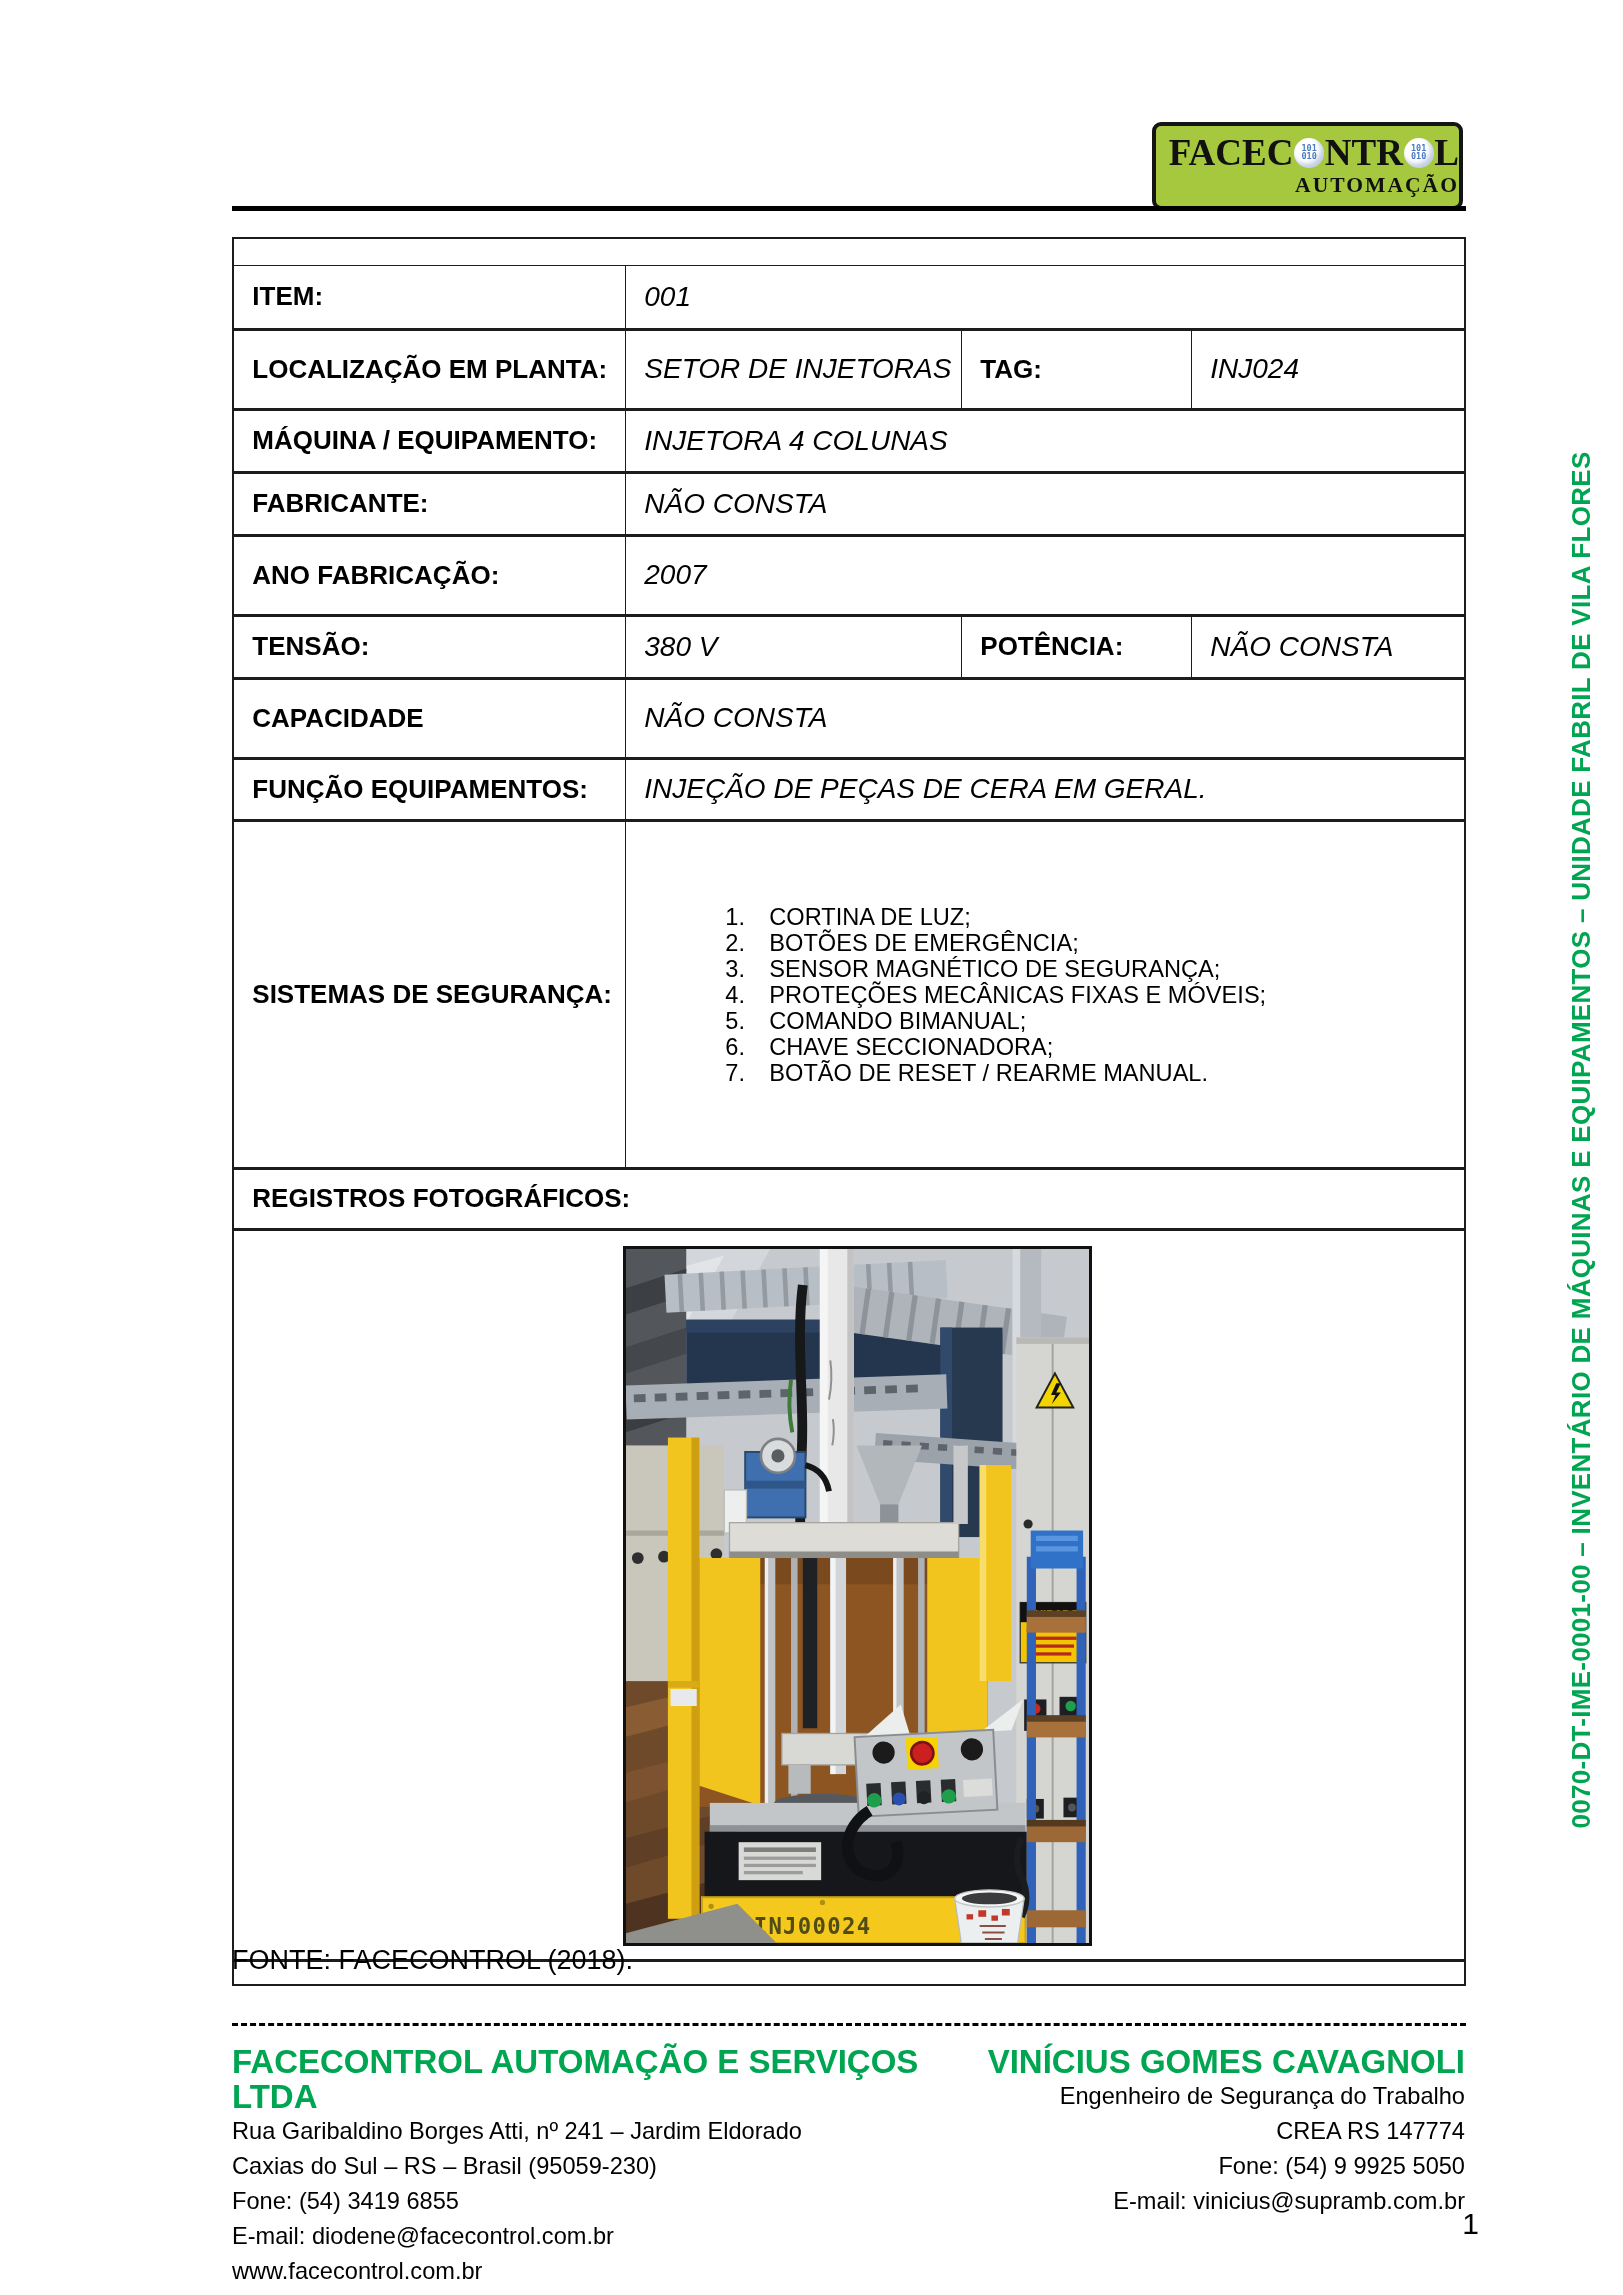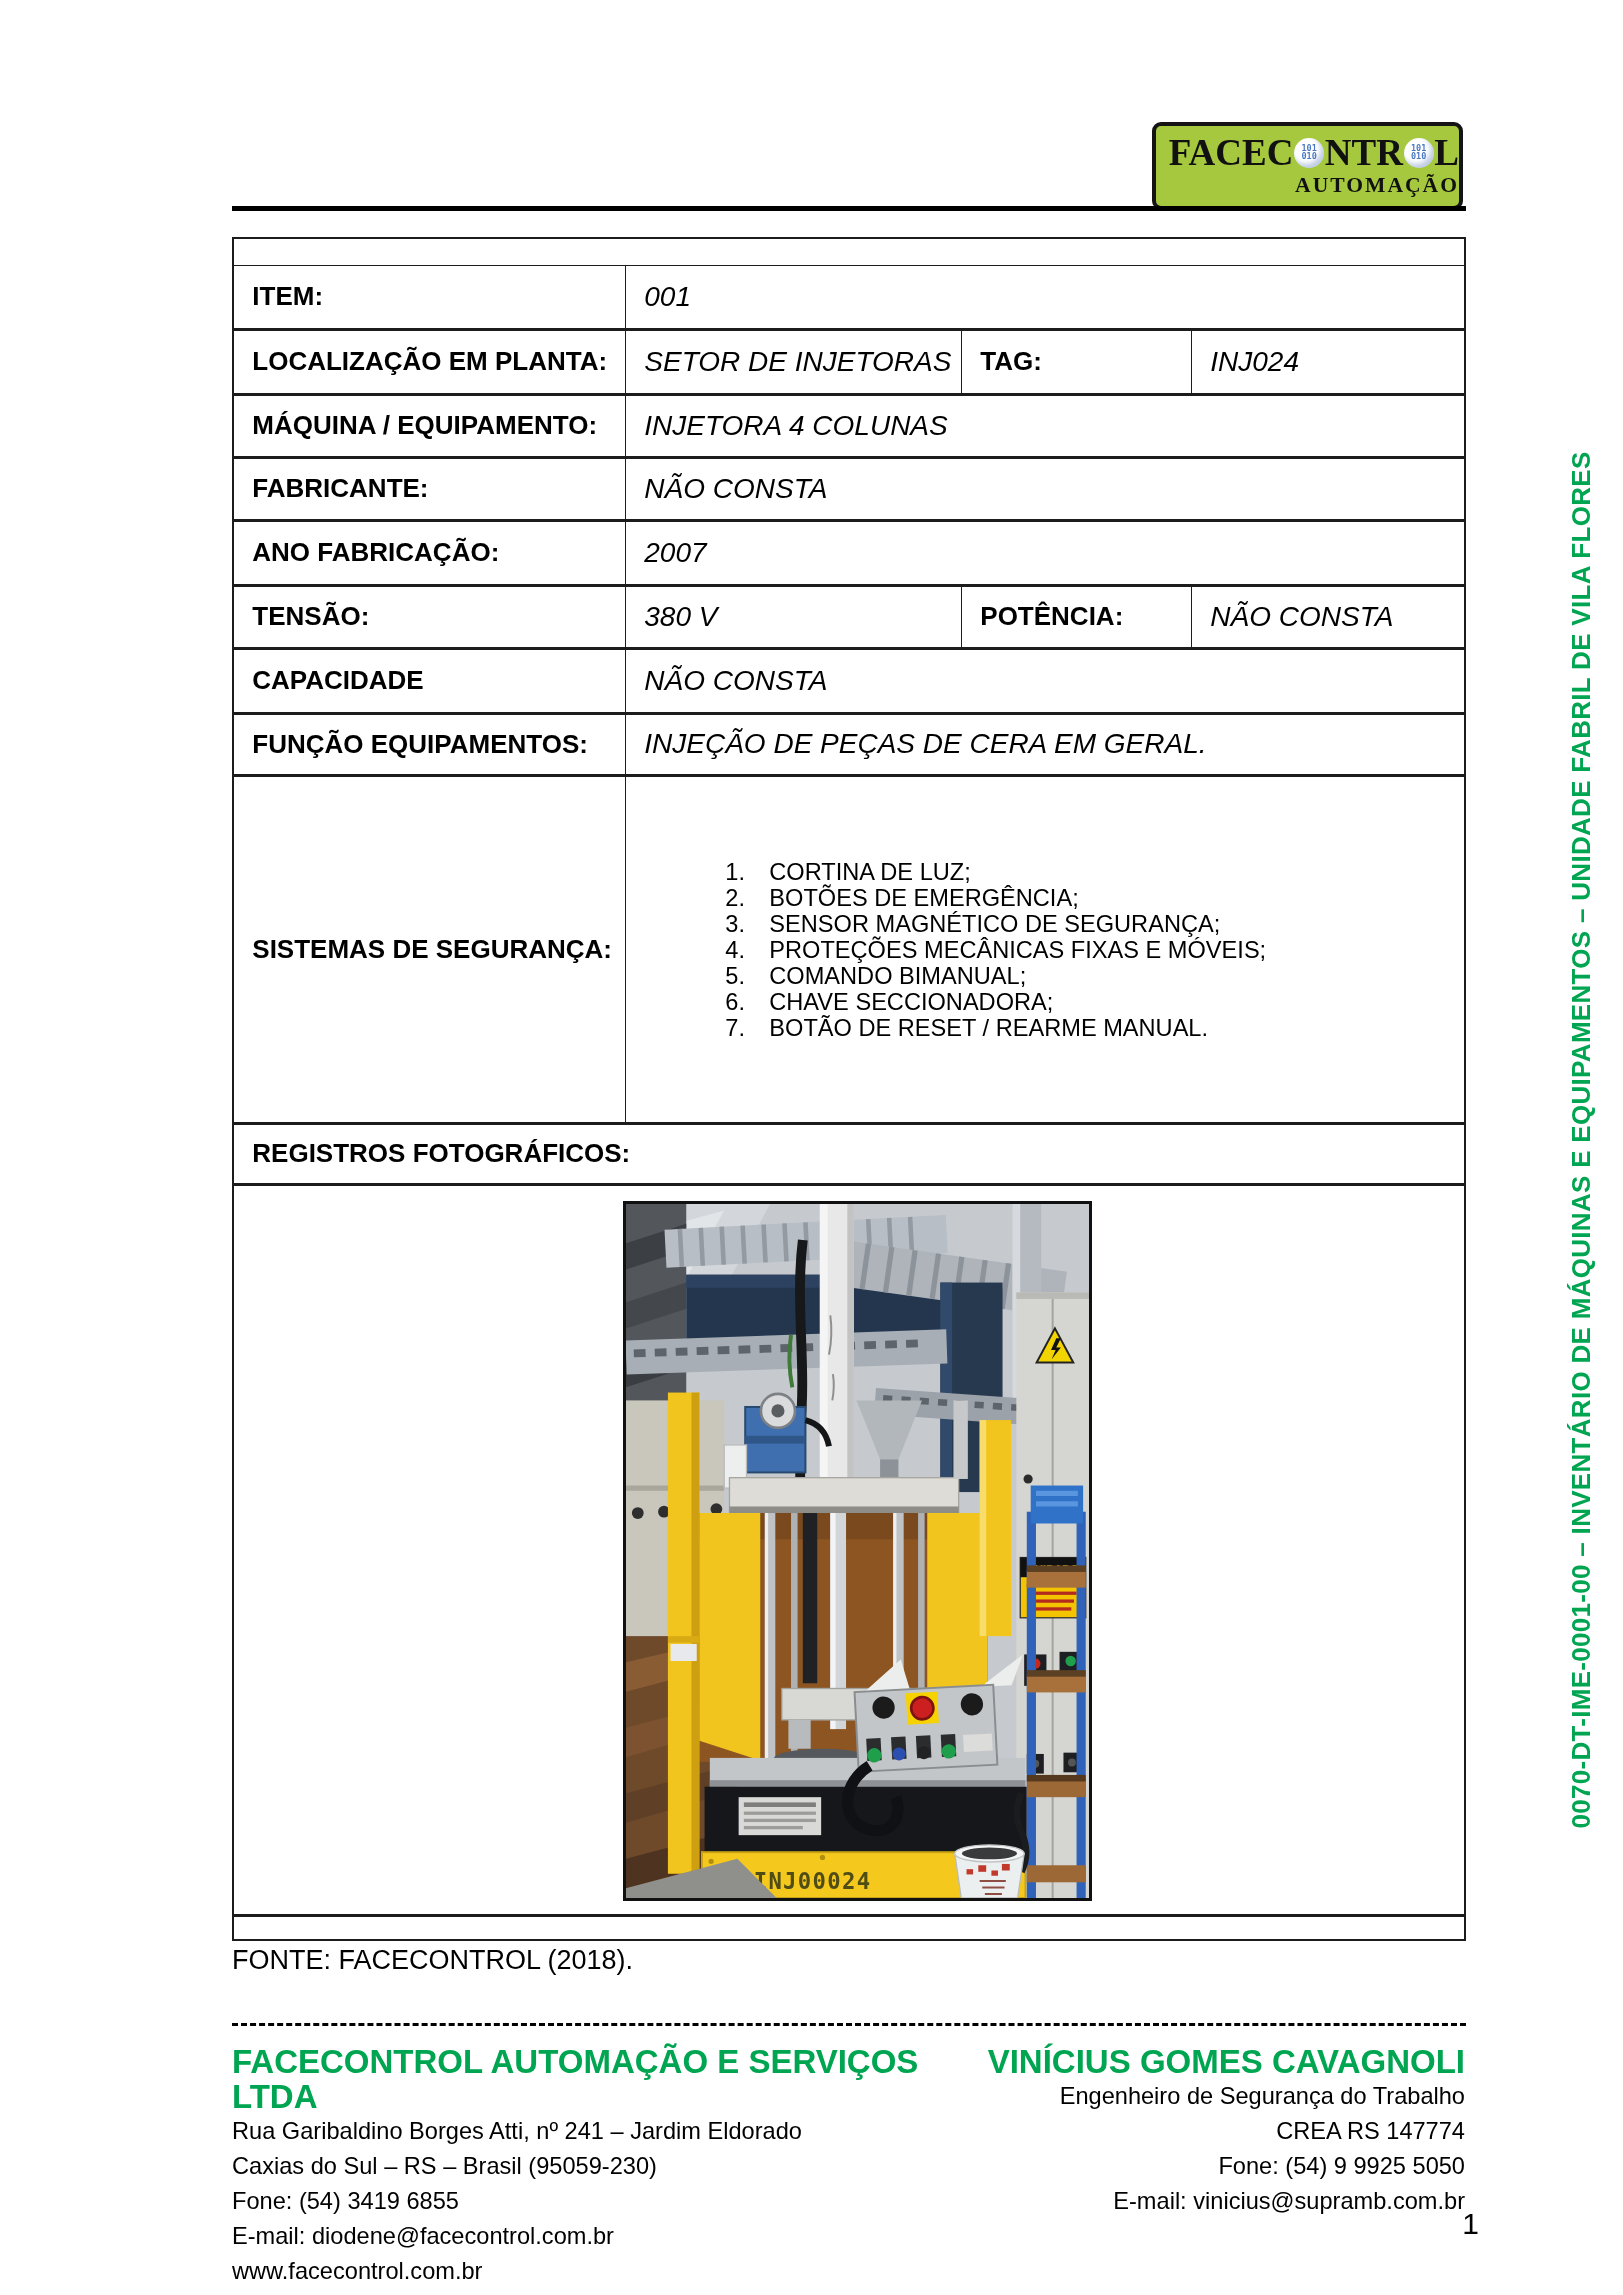--- a/index.html
+++ b/index.html
@@ -37,21 +37,21 @@
   .cell.nb{border-left:none;}
   .w1{width:391px;flex:none;}
   .w2{width:336px;flex:none;}
   .w3{width:230px;flex:none;}
   .wr{flex:1;}
   .lbl{font-weight:bold;font-size:26px;}
   .val{font-size:28px;font-style:italic;}
 
   .h-empty{height:25.5px;}
   .h-std1{height:63px;}
-  .h-std2{height:65px;}
+  .h-std2{height:80px;}
   .h-func{height:62px;}
   .h-sys{height:348px;}
   .h-reg{height:61px;}
   .h-photo{height:731px;position:relative;}
   .h-bottom{height:25px;}
 
   .sys-list{display:flex;flex-direction:column;justify-content:space-between;
         padding:19.6px 0 17px 0;width:100%;}
   .sys-item{display:flex;font-size:23.6px;line-height:26px;}
   .sys-num{width:44px;margin-left:81px;flex:none;}

